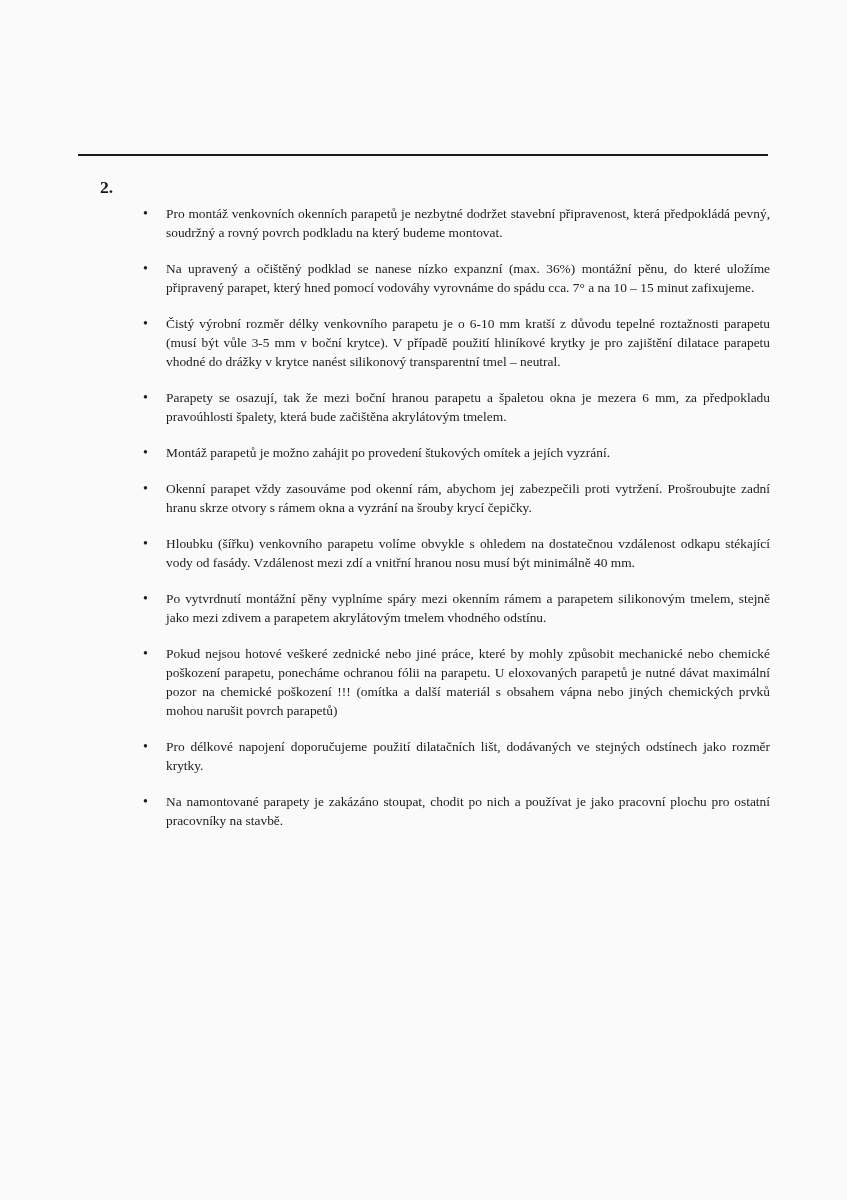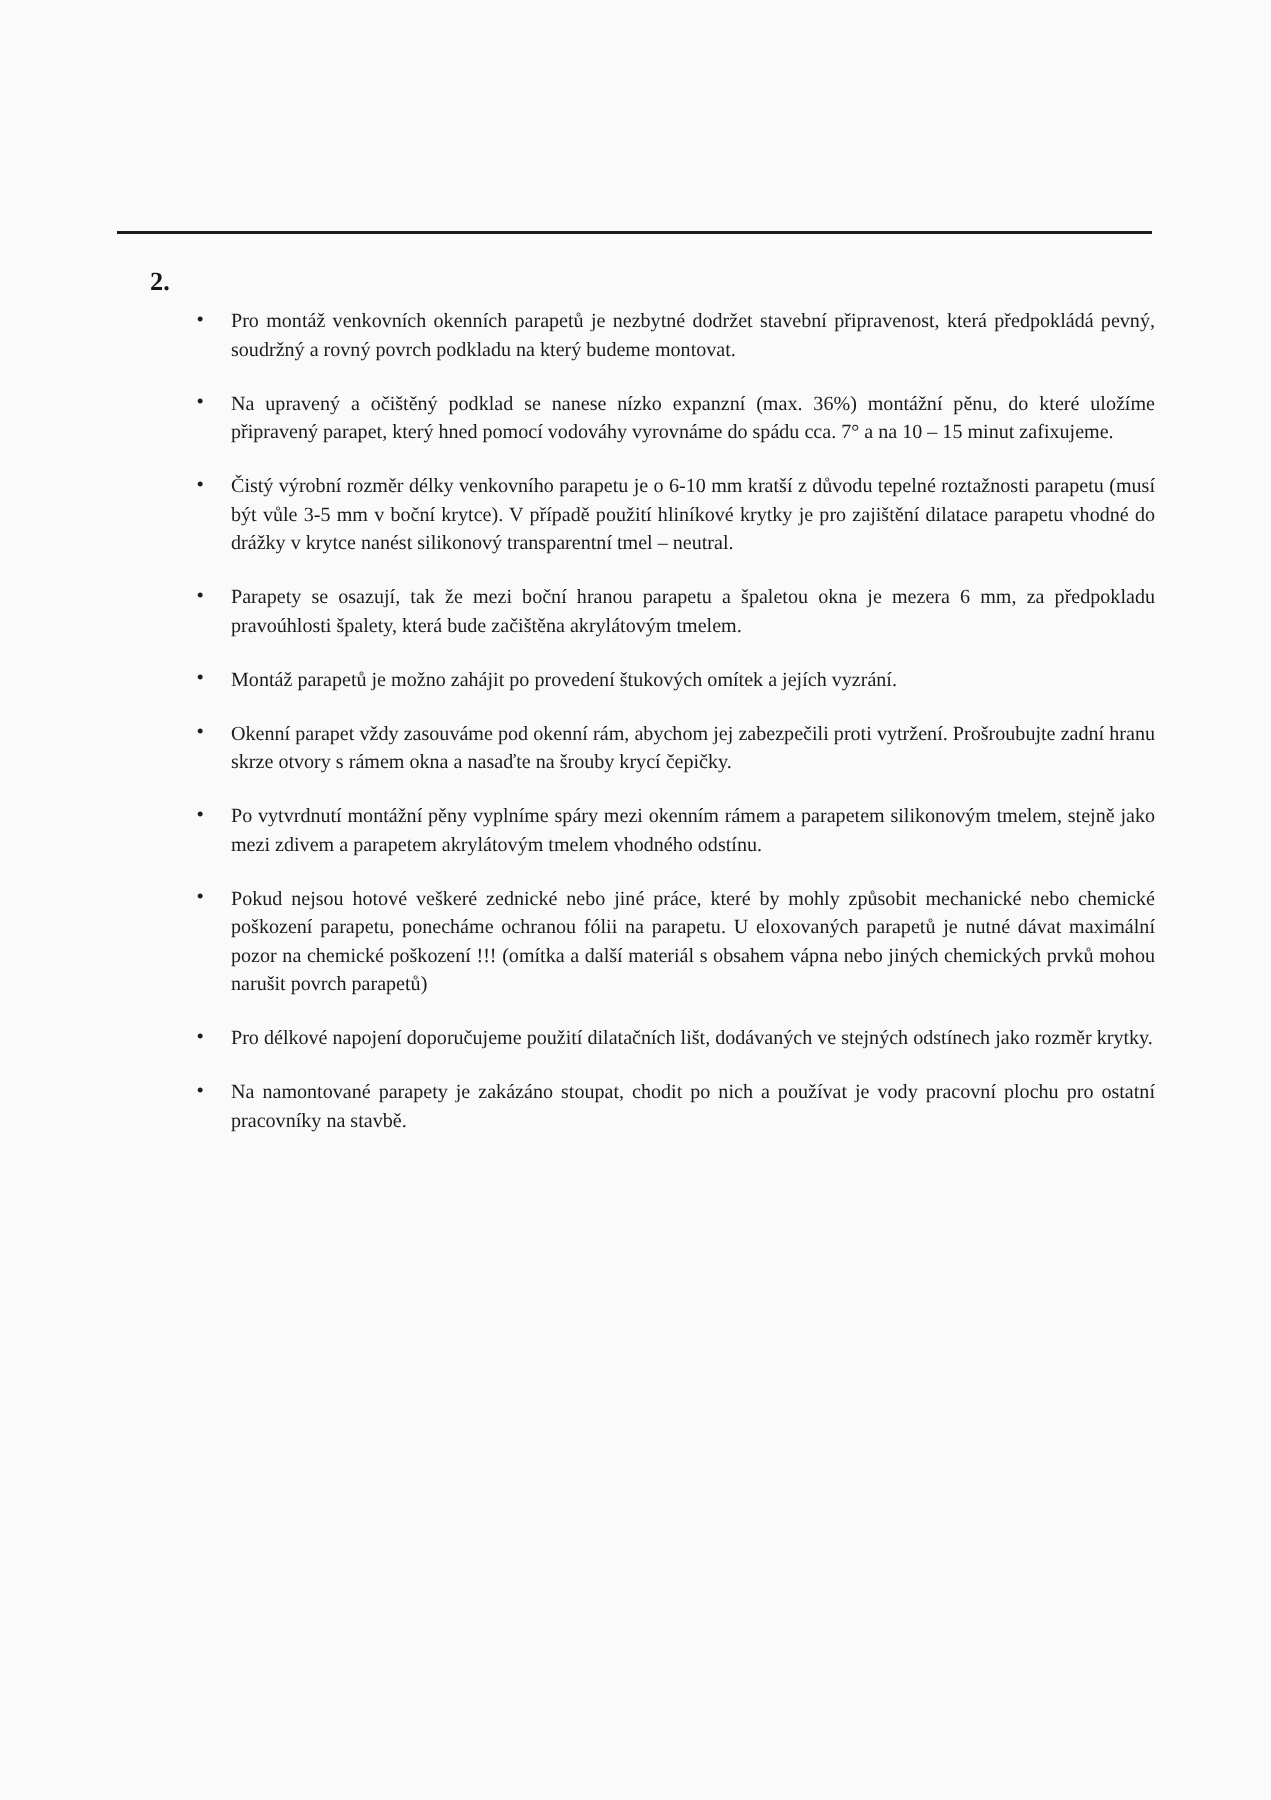--- a/index.html
+++ b/index.html
@@ -47,21 +47,21 @@
   ul.bullet-list {
     margin: 7px 0 0 0;
     padding: 0 0 0 50px;
     list-style: none;
   }
   ul.bullet-list li {
     position: relative;
     text-align: justify;
     font-size: 13.4px;
     line-height: 19px;
-    margin: 0 0 17px 4px;
+    margin: 0 0 17px 16px;
   }
   ul.bullet-list li::before {
     content: "\2022";
     position: absolute;
     left: -23px;
     top: 0;
     font-size: 14px;
     line-height: 19px;
     color: #1c1c1c;
   }
@@ -78,22 +78,23 @@
     <div class="heading">
       <span class="heading-number">2.</span>
     </div>
 
     <ul class="bullet-list">
       <li>Pro montáž venkovních okenních parapetů je nezbytné dodržet stavební připravenost, která předpokládá pevný, soudržný a rovný povrch podkladu na který budeme montovat.</li>
       <li>Na upravený a očištěný podklad se nanese nízko expanzní (max. 36%) montážní pěnu, do které uložíme připravený parapet, který hned pomocí vodováhy vyrovnáme do spádu cca. 7° a na 10 – 15 minut zafixujeme.</li>
       <li>Čistý výrobní rozměr délky venkovního parapetu je o 6-10 mm kratší z důvodu tepelné roztažnosti parapetu (musí být vůle 3-5 mm v boční krytce). V případě použití hliníkové krytky je pro zajištění dilatace parapetu vhodné do drážky v krytce nanést silikonový transparentní tmel – neutral.</li>
       <li>Parapety se osazují, tak že mezi boční hranou parapetu a špaletou okna je mezera 6 mm, za předpokladu pravoúhlosti špalety, která bude začištěna akrylátovým tmelem.</li>
       <li>Montáž parapetů je možno zahájit po provedení štukových omítek a jejích vyzrání.</li>
-      <li>Okenní parapet vždy zasouváme pod okenní rám, abychom jej zabezpečili proti vytržení. Prošroubujte zadní hranu skrze otvory s rámem okna a nasaďte na šrouby krycí čepičky.</li>
+      <li>Okenní parapet vždy zasouváme pod okenní rám, abychom jej zabezpečili proti vytržení. Prošroubujte zadní hranu skrze otvory s rámem okna a vyzrání na šrouby krycí čepičky.</li>
+      <li>Hloubku (šířku) venkovního parapetu volíme obvykle s ohledem na dostatečnou vzdálenost odkapu stékající vody od fasády. Vzdálenost mezi zdí a vnitřní hranou nosu musí být minimálně 40 mm.</li>
       <li>Po vytvrdnutí montážní pěny vyplníme spáry mezi okenním rámem a parapetem silikonovým tmelem, stejně jako mezi zdivem a parapetem akrylátovým tmelem vhodného odstínu.</li>
       <li>Pokud nejsou hotové veškeré zednické nebo jiné práce, které by mohly způsobit mechanické nebo chemické poškození parapetu, ponecháme ochranou fólii na parapetu. U eloxovaných parapetů je nutné dávat maximální pozor na chemické poškození !!! (omítka a další materiál s obsahem vápna nebo jiných chemických prvků mohou narušit povrch parapetů)</li>
       <li>Pro délkové napojení doporučujeme použití dilatačních lišt, dodávaných ve stejných odstínech jako rozměr krytky.</li>
-      <li>Na namontované parapety je zakázáno stoupat, chodit po nich a používat je vody pracovní plochu pro ostatní pracovníky na stavbě.</li>
+      <li>Na namontované parapety je zakázáno stoupat, chodit po nich a používat je jako pracovní plochu pro ostatní pracovníky na stavbě.</li>
     </ul>
 
   </div>
 
 </div>
 
 </body></html>

